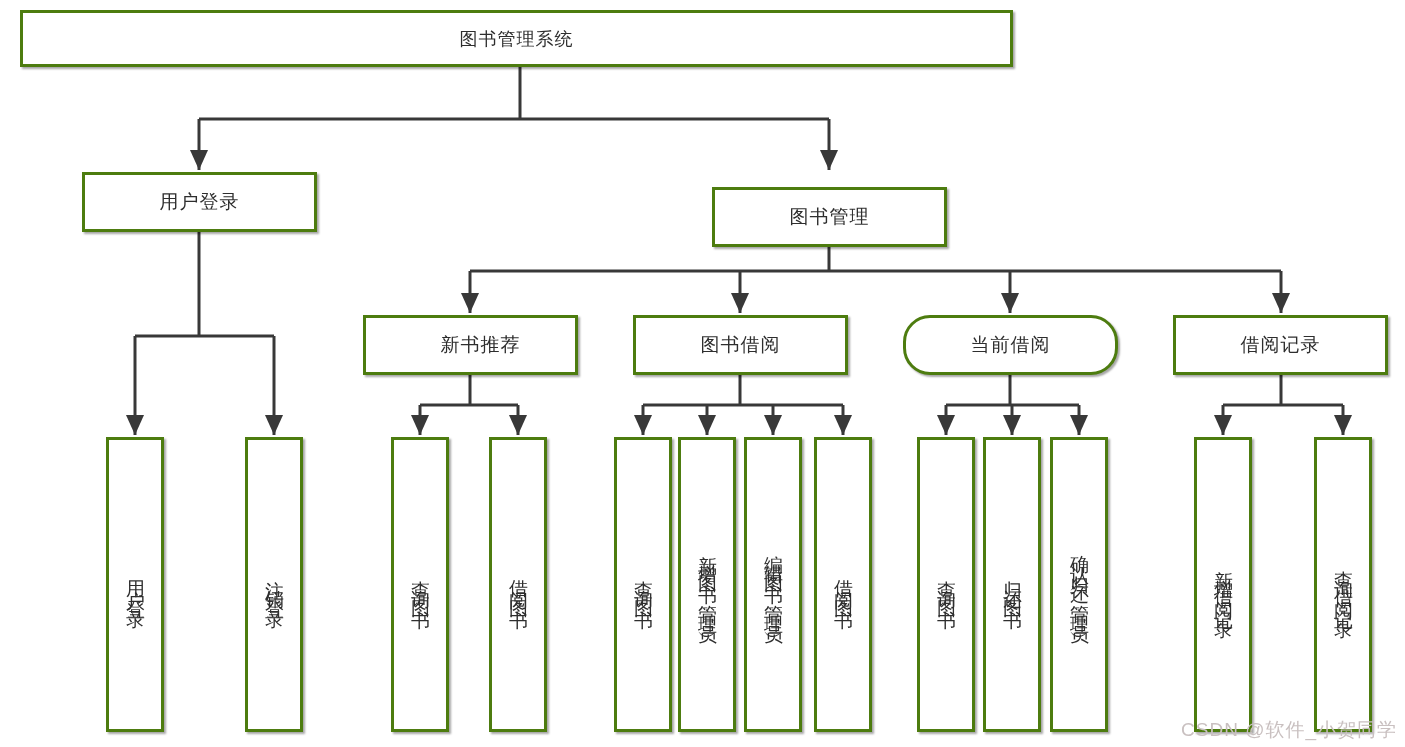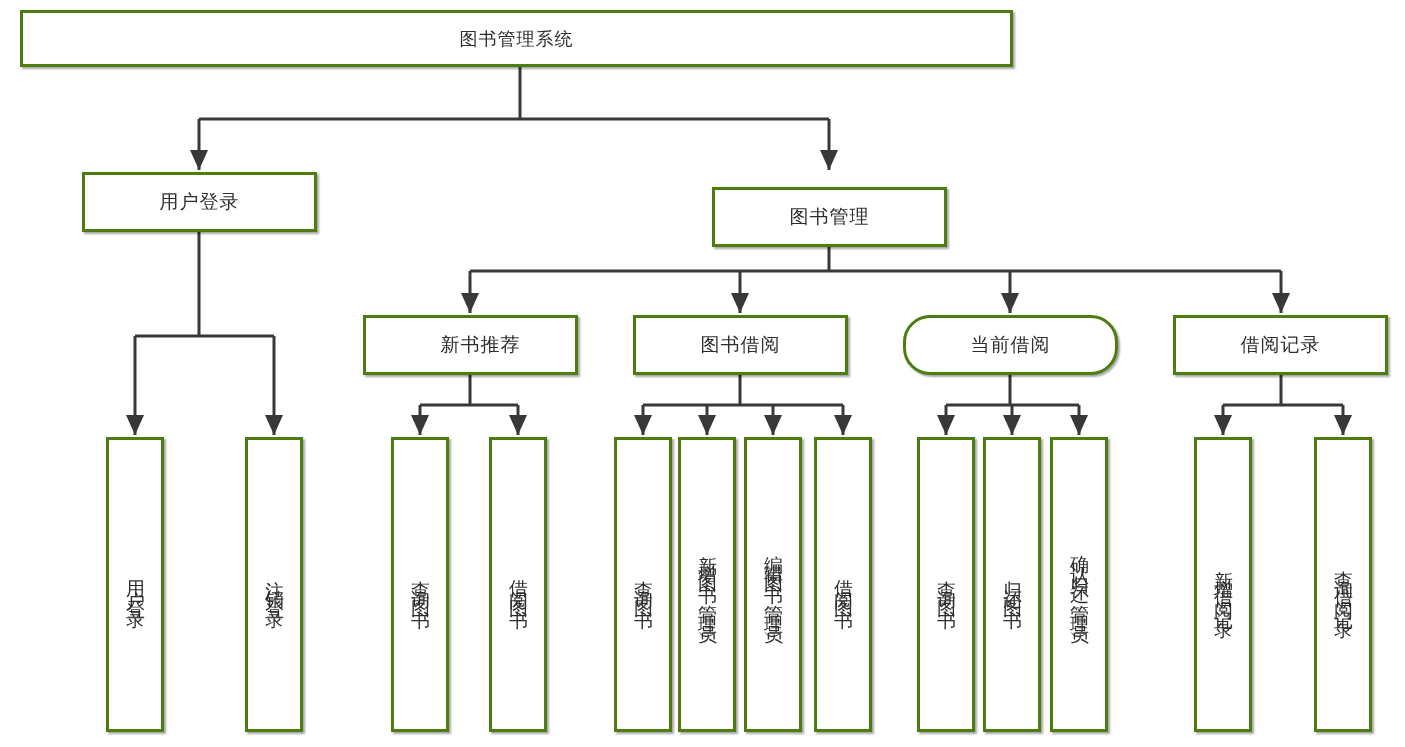--- a/index.html
+++ b/index.html
@@ -172,14 +172,15 @@
     <span class="lbl">确认归还（管理员）</span>
   </div>
 
   <div class="node leaf" style="left:1194px; top:437px; width:58px; height:295px;">
     <span class="lbl">新增借阅记录</span>
   </div>
   <div class="node leaf" style="left:1314px; top:437px; width:58px; height:295px;">
     <span class="lbl">查询借阅记录</span>
   </div>
 
+  <div class="watermark">CSDN @软件_小贺同学</div>
 
 </div>
 
 </body></html>

